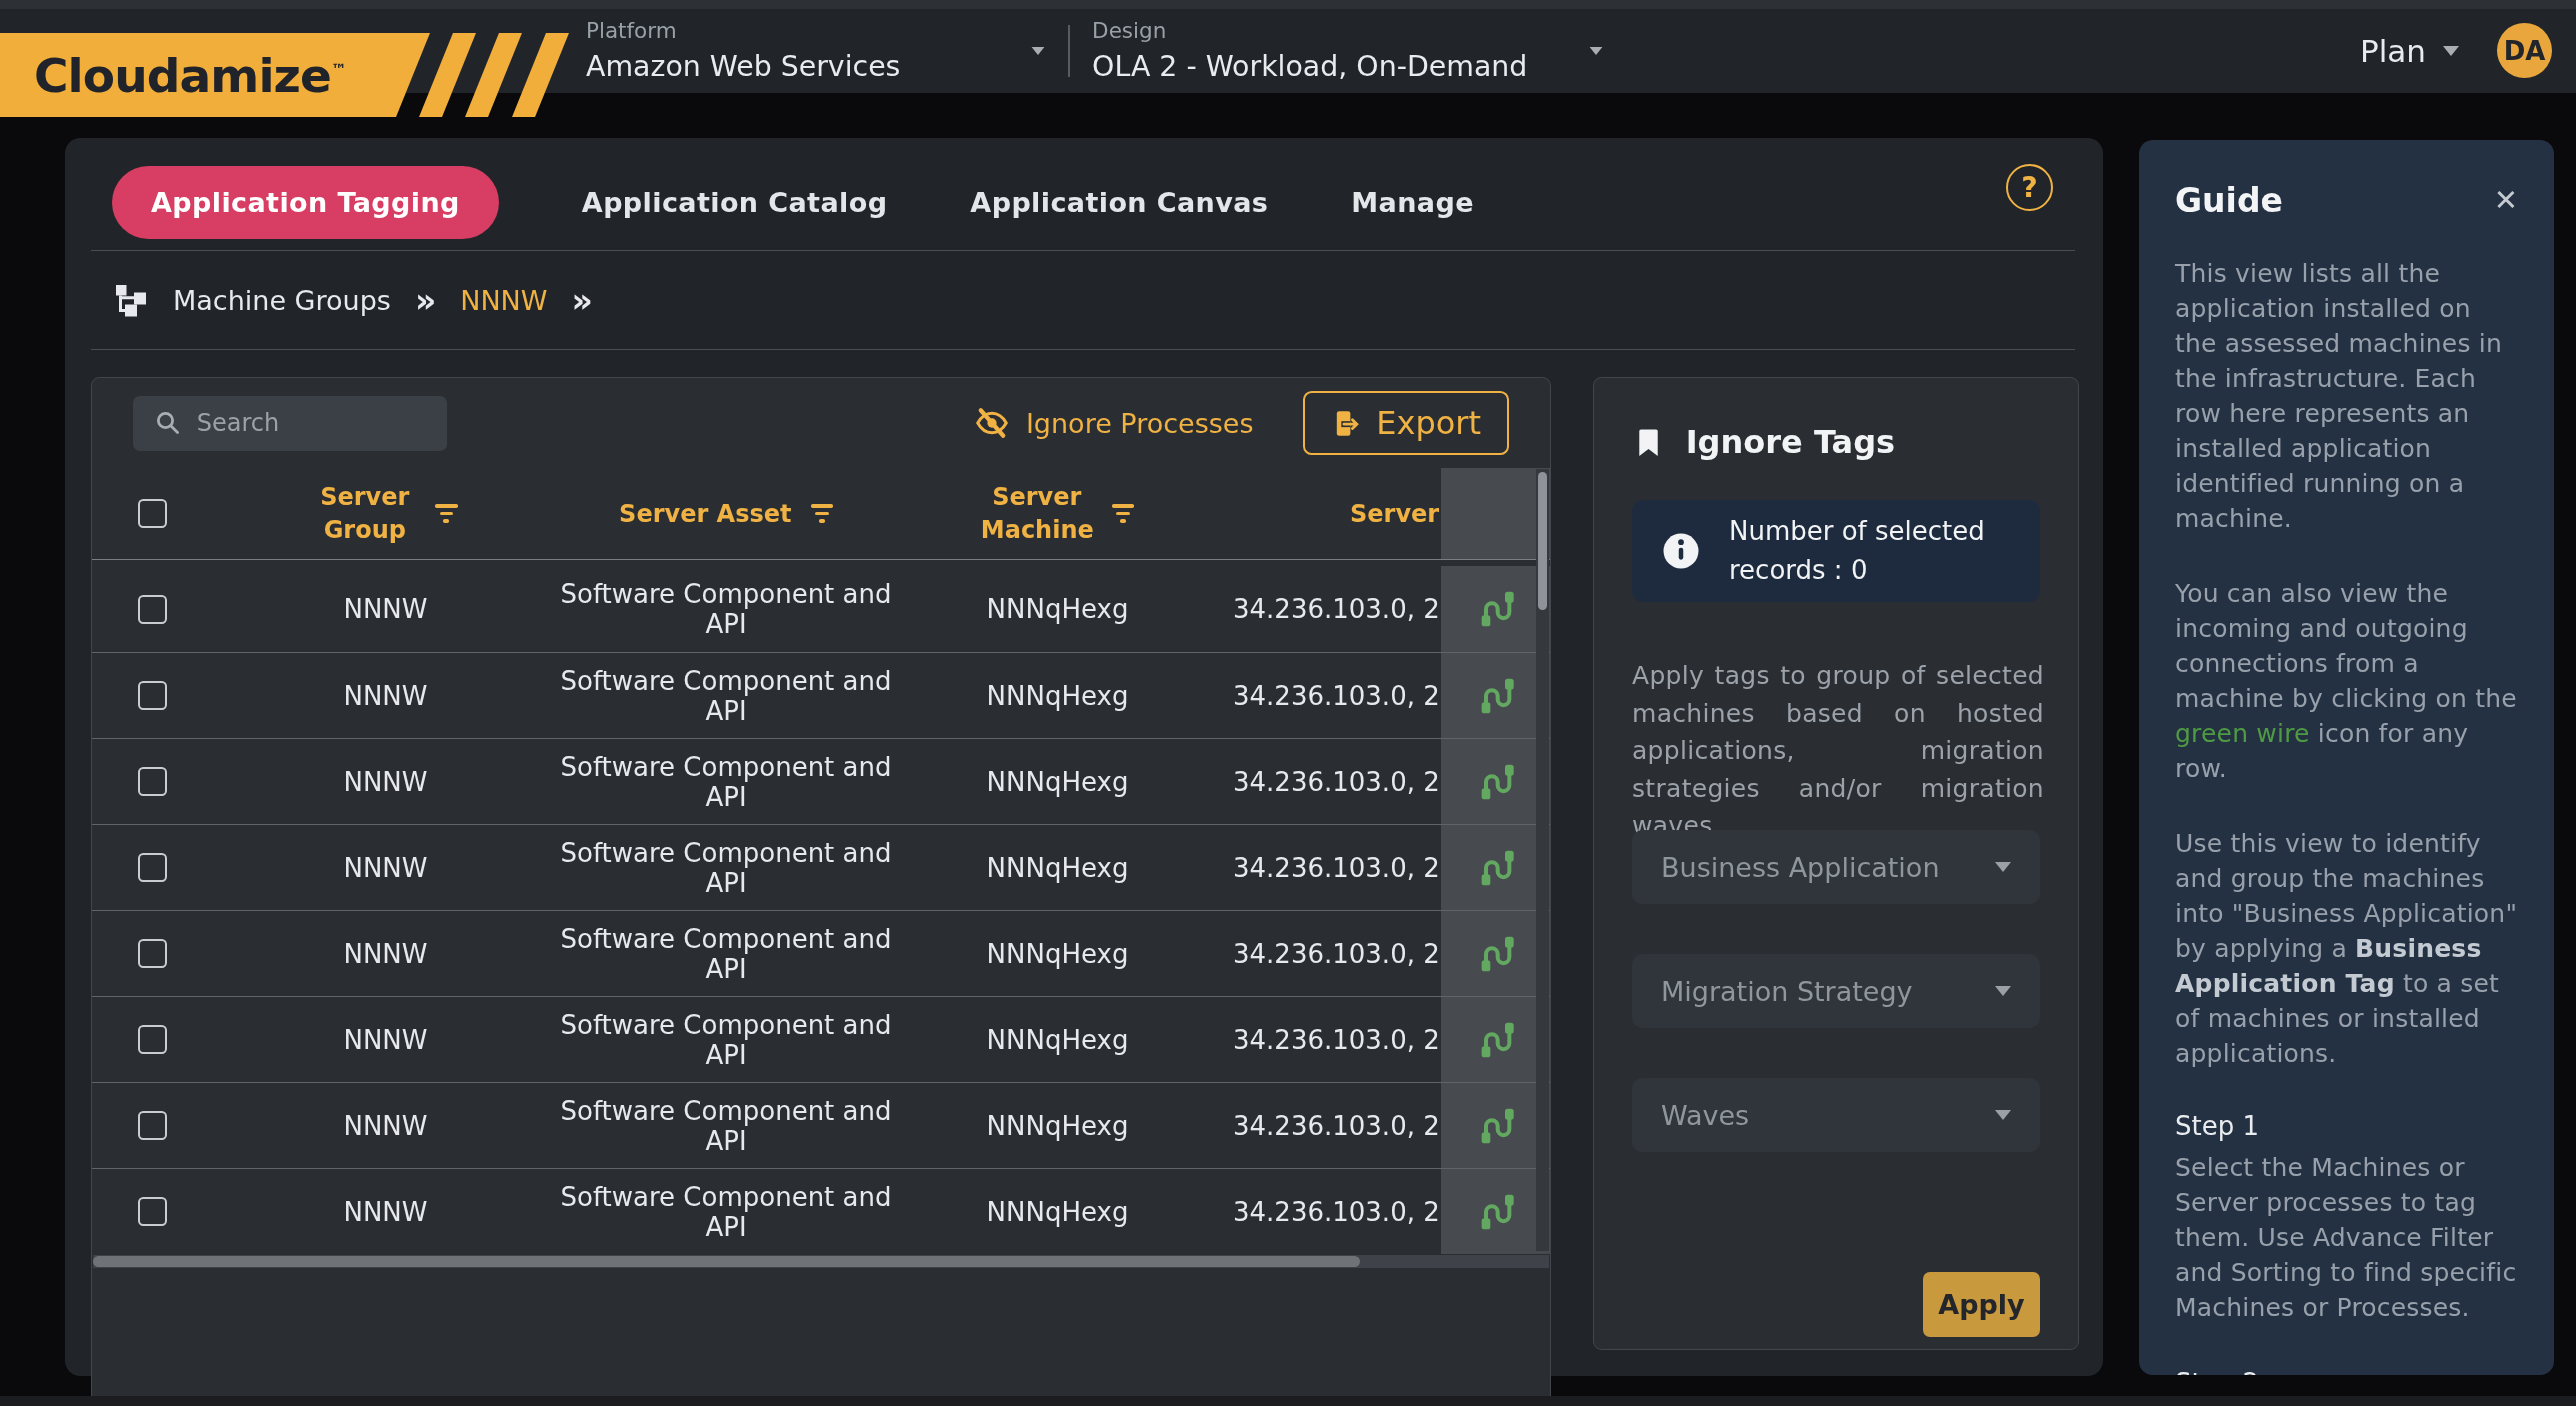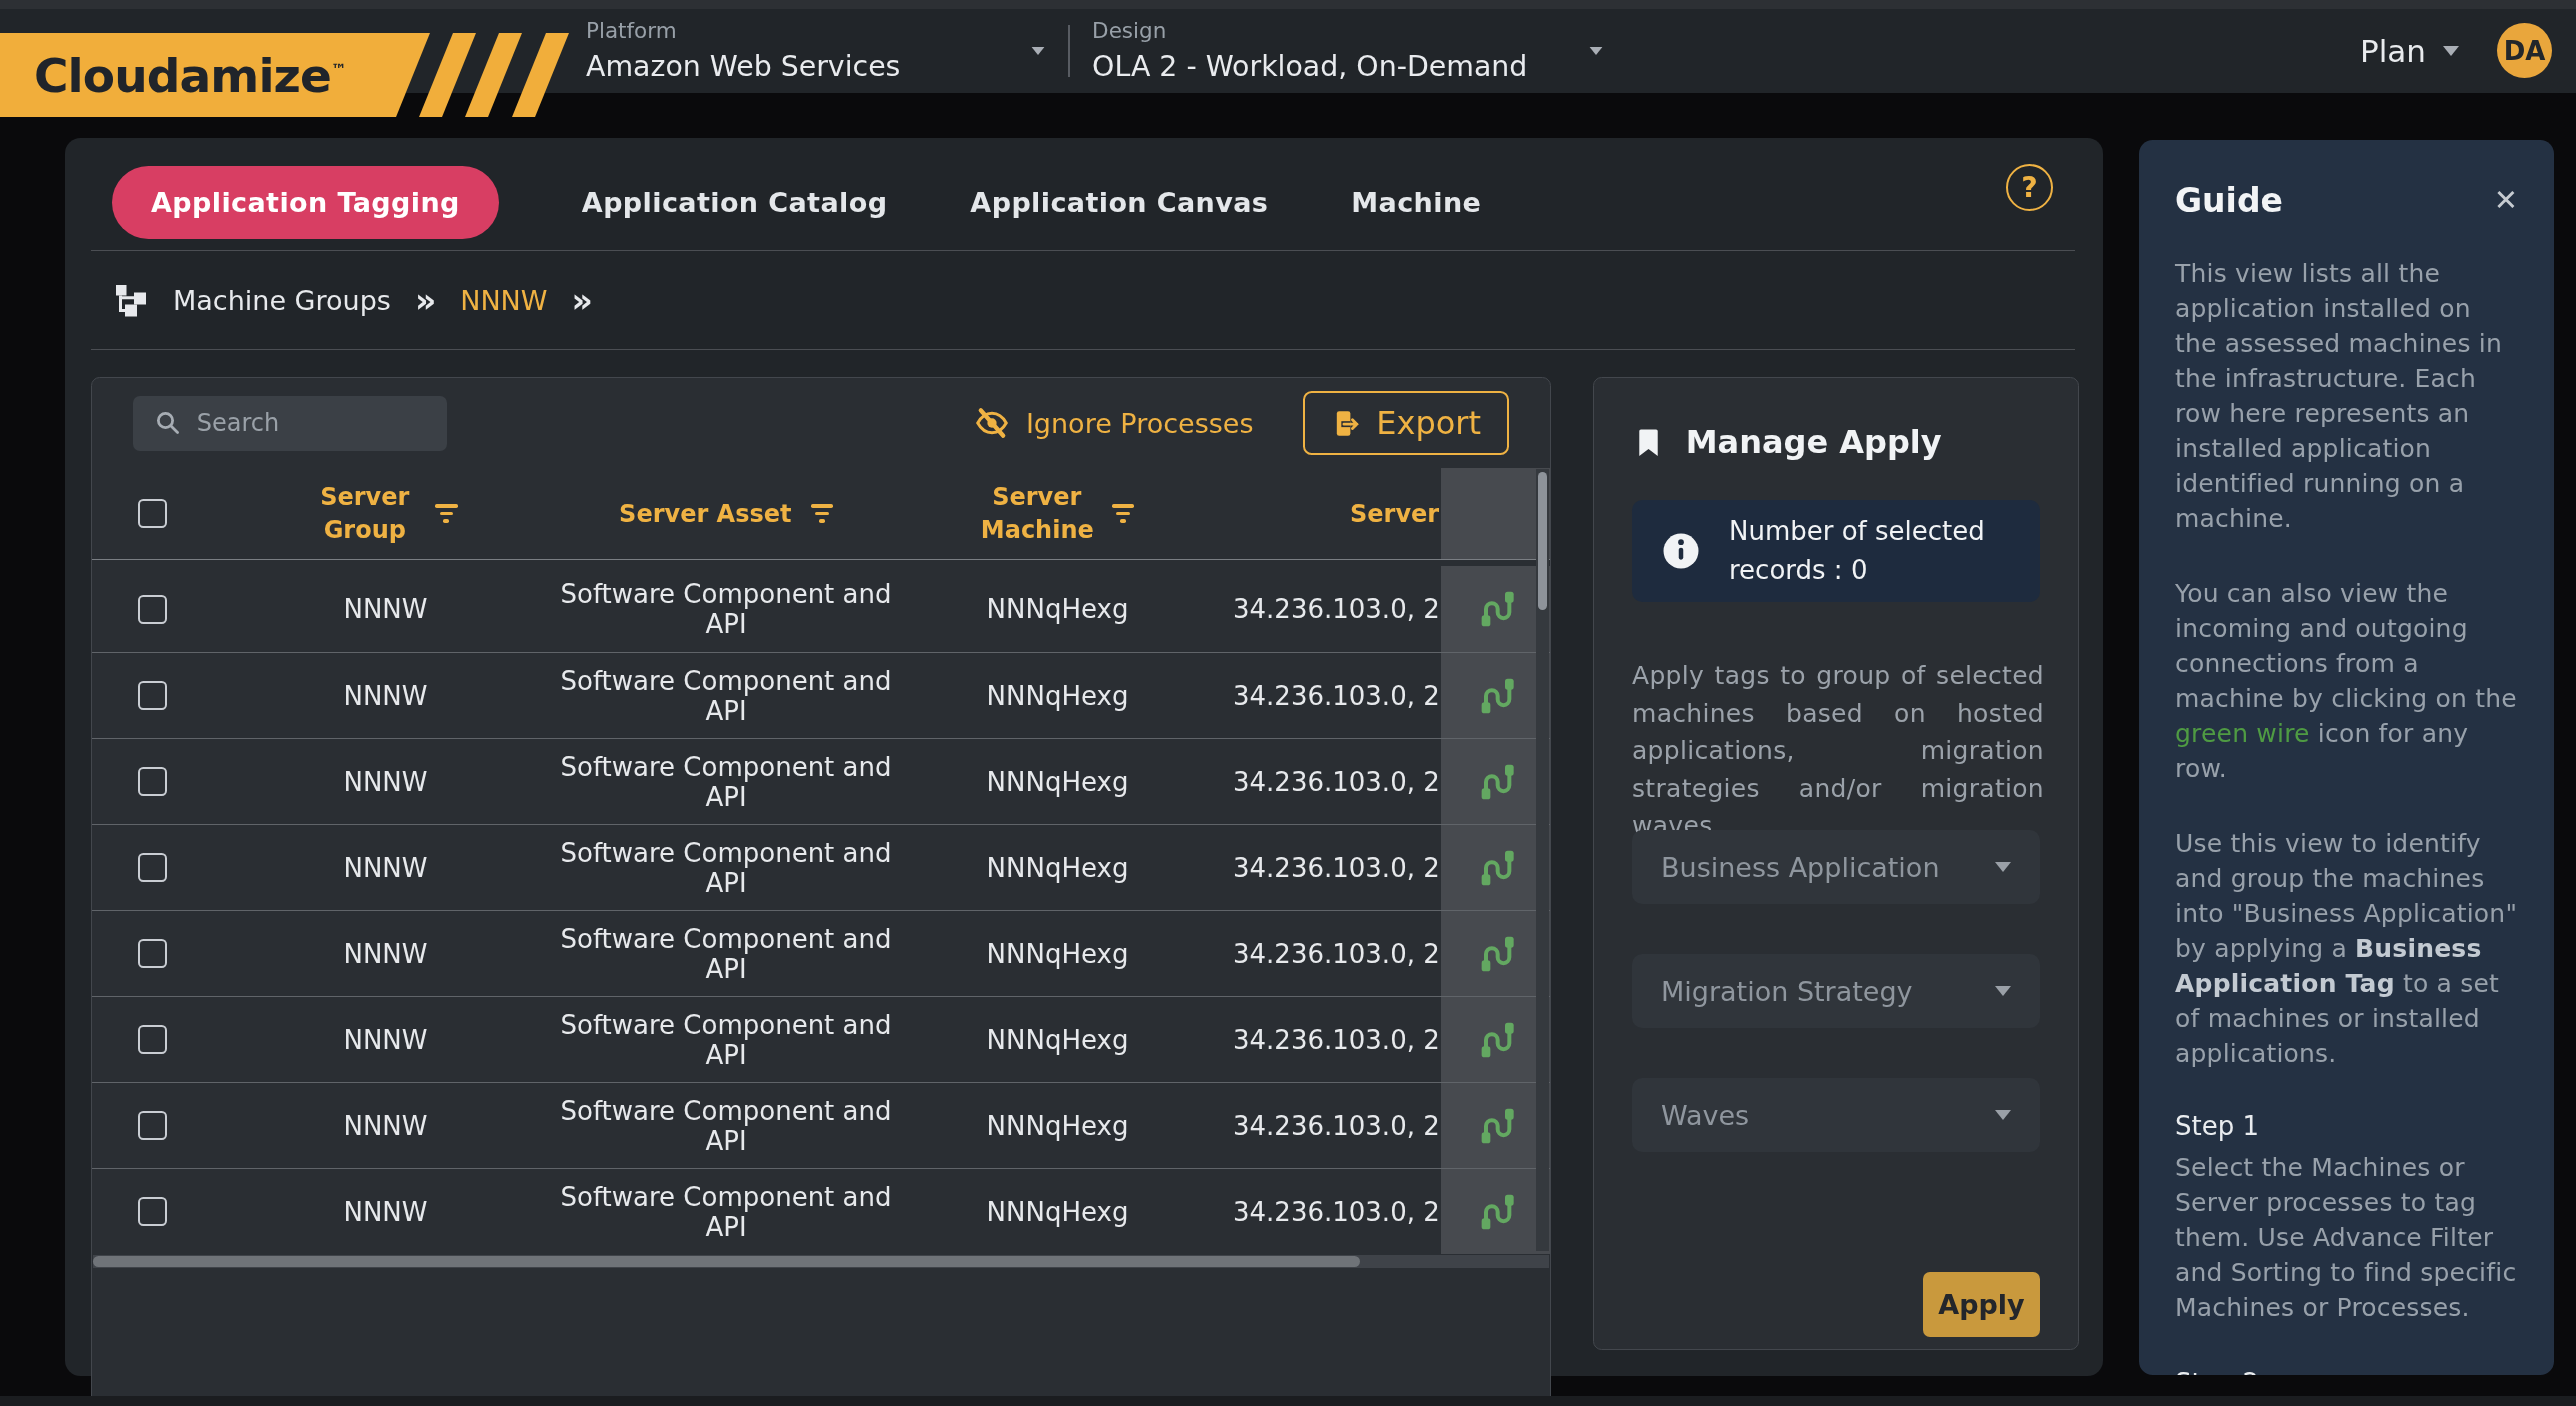--- a/index.html
+++ b/index.html
@@ -142,21 +142,21 @@
   </div>
   <div class="avatar">DA</div>
 </header>
 
 <main class="card">
 
   <nav class="tabs">
     <div class="tab active">Application Tagging</div>
     <div class="tab">Application Catalog</div>
     <div class="tab">Application Canvas</div>
-    <div class="tab">Machine</div>
+    <div class="tab">Manage</div>
   </nav>
   <div class="help-circle">?</div>
 
   <div class="hdiv hdiv1"></div>
 
   <div class="breadcrumb">
     <span>
       <svg width="36" height="36" viewBox="0 0 24 24" fill="#e7e9ec">
         <rect x="2" y="2" width="7" height="7"></rect>
         <rect x="14" y="7" width="8" height="8"></rect>
@@ -521,21 +521,21 @@
     </div>
   </section>
 
   <section class="mtags">
     <div class="mt-head">
       <span>
         <svg width="33" height="33" viewBox="0 0 24 24" fill="#f1f3f5">
           <path d="M6.5 2.5 h11 a1.2 1.2 0 0 1 1.2 1.2 V21.8 l-6.7-5 -6.7 5 V3.7 a1.2 1.2 0 0 1 1.2-1.2 z"></path>
         </svg>
       </span>
-      <span class="mt-title">Manage Apply</span>
+      <span class="mt-title">Ignore Tags</span>
     </div>
     <div class="mt-info">
       <span>
         <svg width="40" height="40" viewBox="0 0 24 24">
           <circle cx="12" cy="12" r="10.5" fill="#f1f3f5"></circle>
           <rect x="10.65" y="10" width="2.7" height="7.2" rx="1.3" fill="#1e2b3e"></rect>
           <circle cx="12" cy="6.7" r="1.7" fill="#1e2b3e"></circle>
         </svg>
       </span>
       <span class="mt-info-text">Number of selected records : 0</span>

